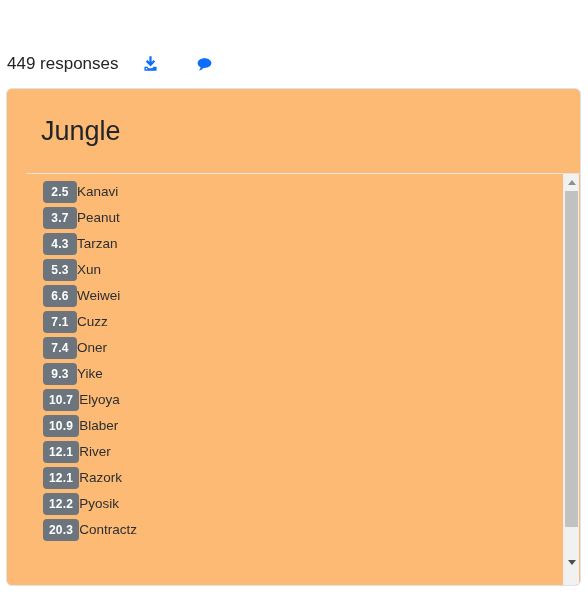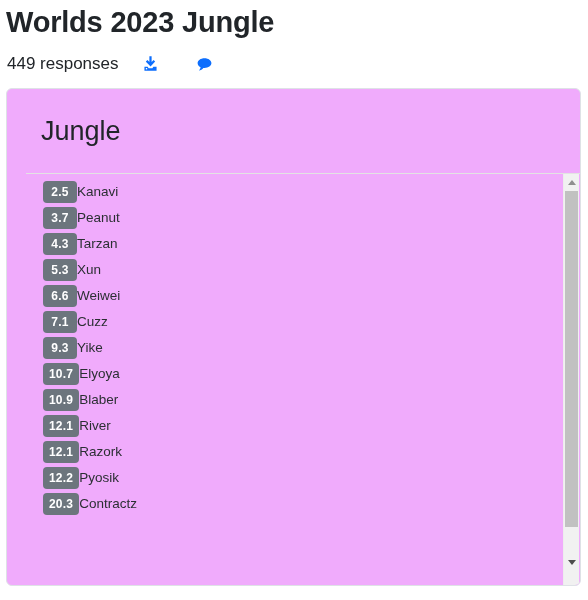--- a/index.html
+++ b/index.html
@@ -64,21 +64,21 @@
   .icon-btn svg { display: block; }
 
   
   .card {
     position: absolute;
     left: 6px;
     top: 88px;
     width: 575px;
     height: 498px;
     box-sizing: border-box;
-    background: #f0abfc;
+    background: #fdba74;
     border: 1px solid #dee2e6;
     border-radius: 6px;
     overflow: hidden;
   }
 
   .card-heading {
     position: absolute;
     left: 34px;
     top: 26px;
     font-size: 27px;
@@ -189,21 +189,20 @@
     height: 336px;
     background: #c1c1c1;
     border-radius: 0;
   }
 </style>
 </head>
 <body>
 
 <div class="page">
 
-  <div class="page-title">Worlds 2023 Jungle</div>
 
   <div class="subtitle-row">
     <span class="responses-text">449 responses</span>
 
     <span class="icon-btn download">
       <svg width="17" height="17" viewBox="0 0 16 16" aria-hidden="true">
         <path d="M8 1.2 v6.0 M8 8.3 L5.1 5.3 M8 8.3 L10.9 5.3" stroke="#0d6efd" stroke-width="2.1" fill="none" stroke-linecap="square"></path>
         <path d="M2.3 10.0 h3.0 l0.9 1.5 h3.6 l0.9 -1.5 h3.0 v3.8 h-11.4 z" fill="#0d6efd"></path>
         <rect x="3.6" y="11.3" width="1.3" height="1.3" fill="#ffffff"></rect>
       </svg>
@@ -245,20 +244,24 @@
           </div>
           <div class="list-row">
             <span class="badge">6.6</span>
             <span class="row-name">Weiwei</span>
           </div>
           <div class="list-row">
             <span class="badge">7.1</span>
             <span class="row-name">Cuzz</span>
           </div>
           <div class="list-row">
+            <span class="badge">7.4</span>
+            <span class="row-name">Oner</span>
+          </div>
+          <div class="list-row">
             <span class="badge">9.3</span>
             <span class="row-name">Yike</span>
           </div>
           <div class="list-row">
             <span class="badge">10.7</span>
             <span class="row-name">Elyoya</span>
           </div>
           <div class="list-row">
             <span class="badge">10.9</span>
             <span class="row-name">Blaber</span>

